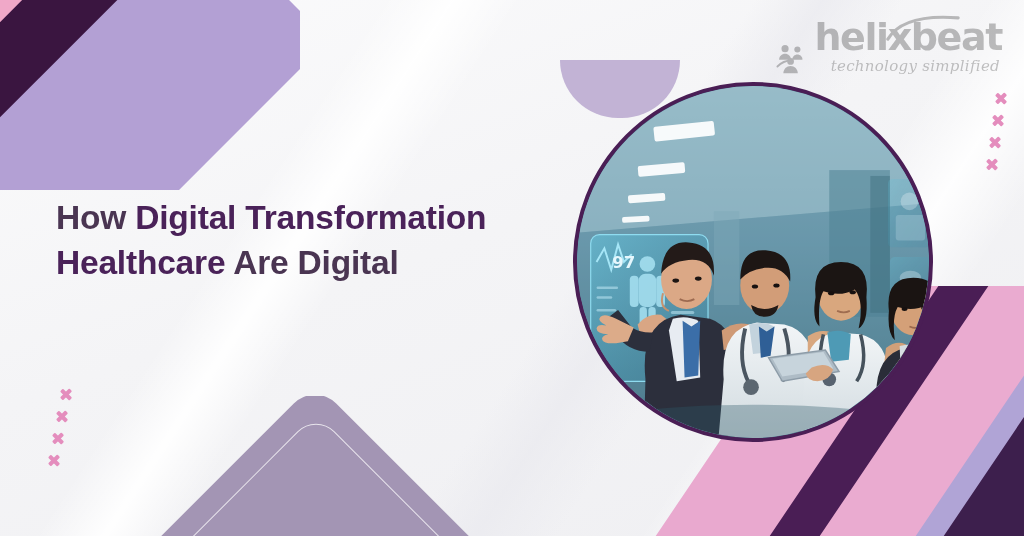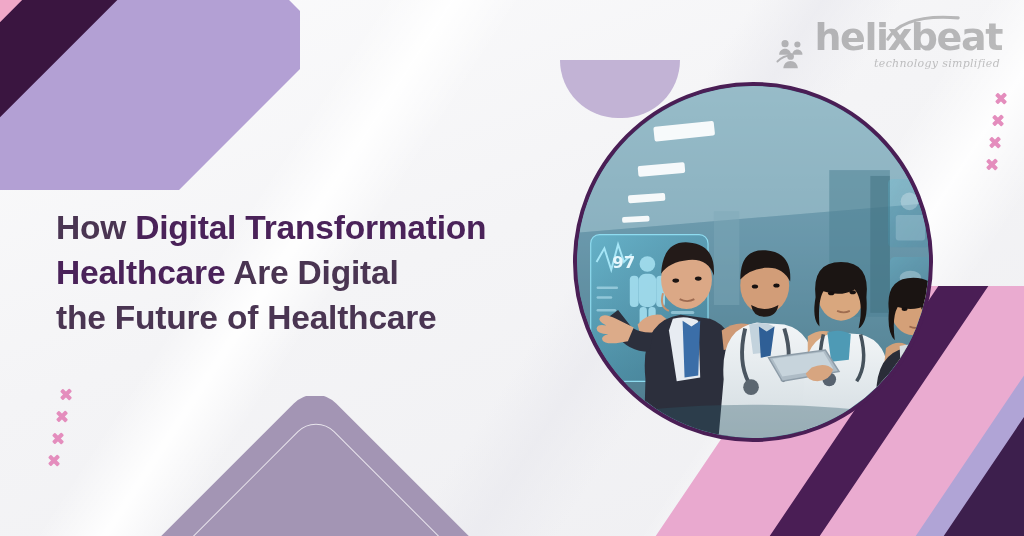--- a/index.html
+++ b/index.html
@@ -96,27 +96,27 @@
     opacity:.30;
   }
   .logo-mark{width:34px;height:34px;margin-right:6px;margin-top:4px;}
   .logo-text-wrap{display:flex;flex-direction:column;align-items:flex-end;position:relative;}
   .logo-word{
     font-size:38px;font-weight:bold;color:#2b2b2b;letter-spacing:-1.4px;
     line-height:1;font-family:"DejaVu Sans", sans-serif;
   }
   .logo-swoosh{position:absolute;right:42px;top:-3px;width:74px;height:26px;}
   .logo-tag{
-    font-size:11px;color:#3a3a3a;font-style:italic;
+    font-size:15px;color:#3a3a3a;font-style:italic;
     font-family:"DejaVu Serif", serif;letter-spacing:.3px;margin-top:1px;margin-right:2px;
   }
 
   
   .headline{
-    position:absolute;left:56px;top:184px;width:520px;
+    position:absolute;left:56px;top:174px;width:520px;
     font-size:33.5px;line-height:1.33;color:#4a3552;
     letter-spacing:-.2px;
   }
   .headline b{color:#4a2259;font-weight:bold;}
   .hl-line{display:block;white-space:nowrap;}
 
   
   .photo-ring{
     position:absolute;left:573px;top:82px;width:360px;height:360px;
     border-radius:50%;border:4px solid #4a1e55;box-sizing:border-box;
@@ -183,21 +183,20 @@
         <path d="M2 26C14 6 40 0 78 3" stroke="#2b2b2b" stroke-width="3.4" fill="none" stroke-linecap="round"></path>
       </svg>
       <span class="logo-word">helixbeat</span>
       <span class="logo-tag">technology simplified</span>
     </div>
   </div>
 
   <h1 class="headline">
     <span class="hl-line"><span>How </span><b>Digital Transformation</b></span>
     <span class="hl-line"><b>Healthcare</b><span> Are Digital</span></span>
-    <span class="hl-line">the Future of Healthcare</span>
   </h1>
 
   <div class="photo-ring">
     <div class="photo">
       <svg class="ph-svg" viewBox="0 0 360 360" preserveAspectRatio="xMidYMid slice">
         <defs>
           <linearGradient id="corr" x1="0" y1="0" x2="0" y2="1">
             <stop offset="0%" stop-color="#8fb6c4"></stop>
             <stop offset="45%" stop-color="#6e9bae"></stop>
             <stop offset="100%" stop-color="#42707f"></stop>

